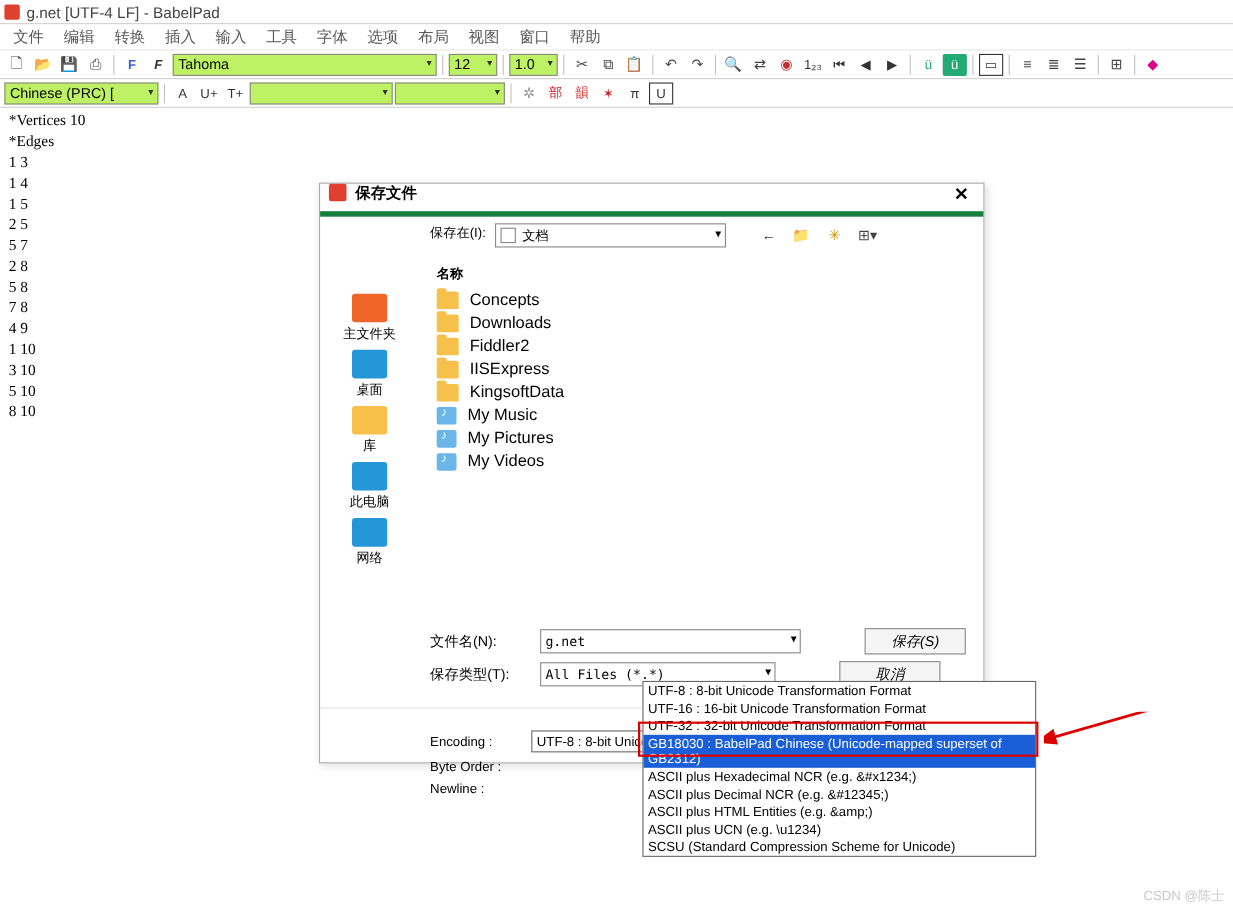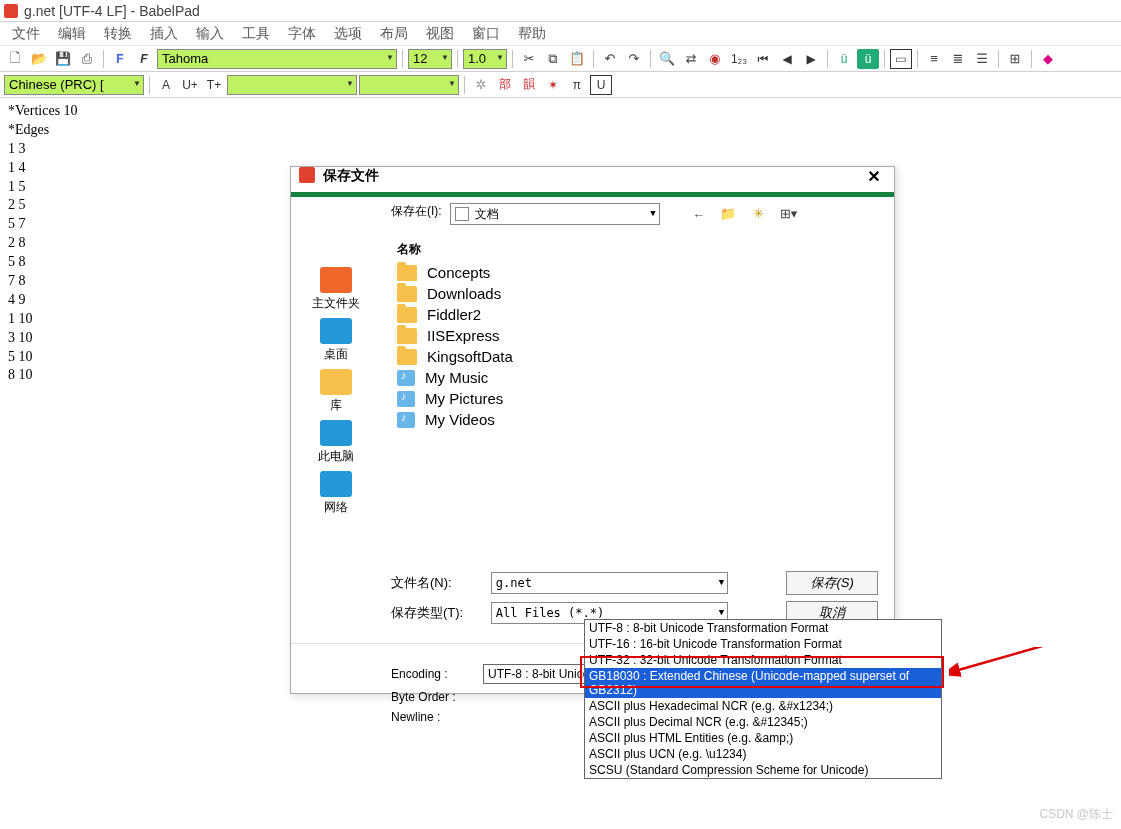--- a/index.html
+++ b/index.html
@@ -374,21 +374,21 @@
     <div class="form-row">
       <label>文件名(N):</label>
       <span class="textbox dd" style="width:238px">
         <span>g.net</span>
       </span>
       <span style="width:18px"></span>
       <span class="push-btn">保存(S)</span>
     </div>
     <div class="form-row">
       <label>保存类型(T):</label>
-      <span class="textbox dd" style="width:238px">
+      <span class="textbox dd" style="width:214px">
         <span>All Files (*.*)</span>
       </span>
       <span style="width:18px"></span>
       <span class="push-btn">取消</span>
     </div>
   </div>
 
   <div class="enc-section">
     <div class="enc-row">
       <label>Encoding :</label>
@@ -401,21 +401,21 @@
     </div>
     <div class="enc-row">
       <label>Newline :</label>
     </div>
   </div>
 
   <div class="enc-dropdown" id="encopts">
       <div class="enc-opt">UTF-8 : 8-bit Unicode Transformation Format</div>
       <div class="enc-opt">UTF-16 : 16-bit Unicode Transformation Format</div>
       <div class="enc-opt">UTF-32 : 32-bit Unicode Transformation Format</div>
-      <div class="enc-opt sel">GB18030 : Extended Chinese (Unicode-mapped superset of GB2312)</div>
+      <div class="enc-opt sel">GB18030 : BabelPad Chinese (Unicode-mapped superset of GB2312)</div>
       <div class="enc-opt">ASCII plus Hexadecimal NCR (e.g. &amp;#x1234;)</div>
       <div class="enc-opt">ASCII plus Decimal NCR (e.g. &amp;#12345;)</div>
       <div class="enc-opt">ASCII plus HTML Entities (e.g. &amp;amp;)</div>
       <div class="enc-opt">ASCII plus UCN (e.g. \u1234)</div>
       <div class="enc-opt">SCSU (Standard Compression Scheme for Unicode)</div>
     </div>
 
   <div class="red-box"></div>
 
   <svg class="red-arrow" width="320" height="120">

